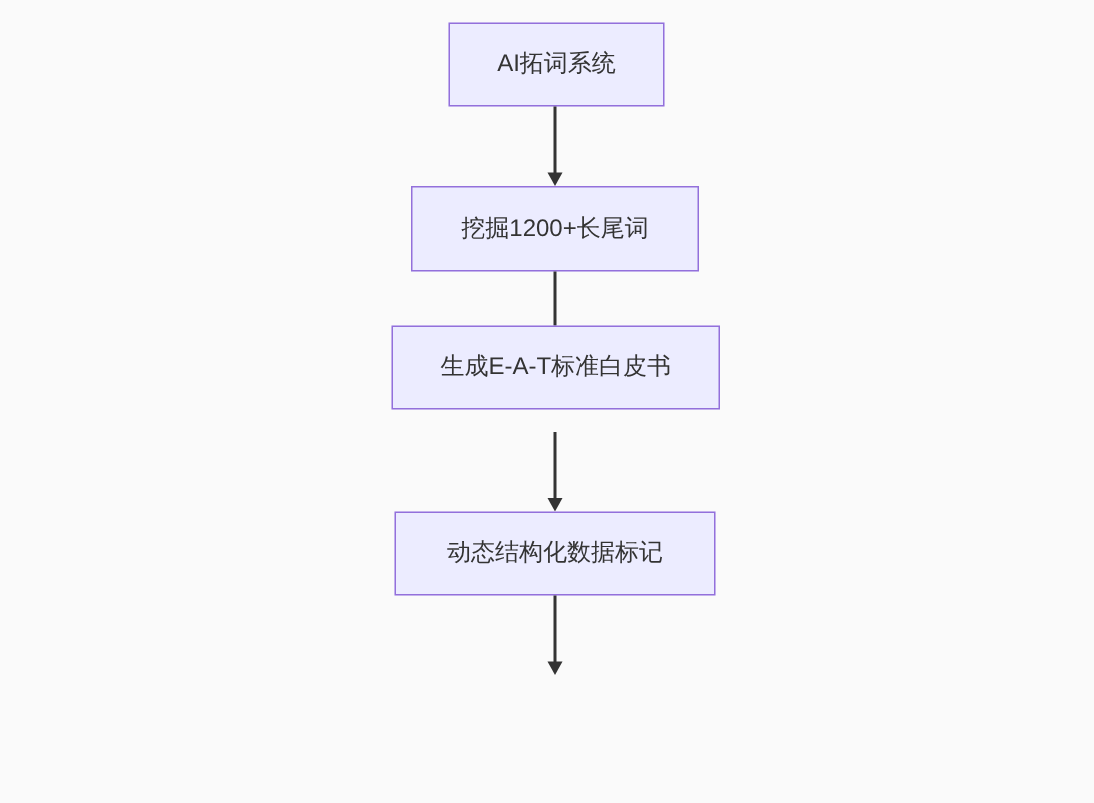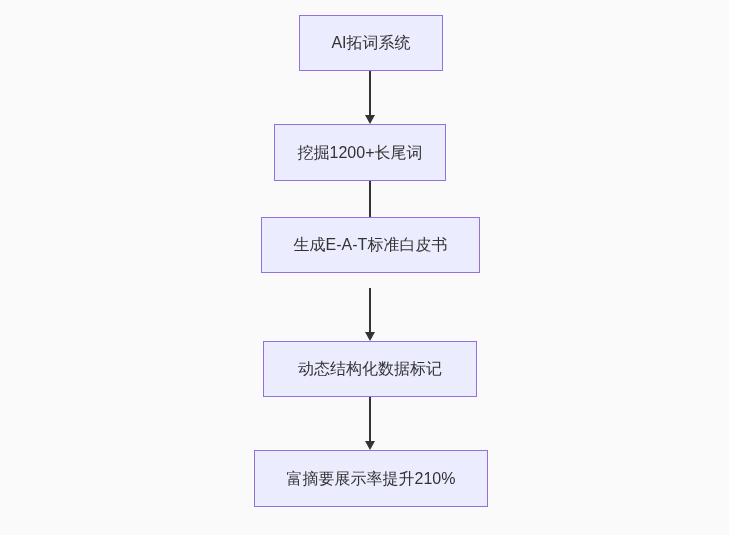--- a/index.html
+++ b/index.html
@@ -22,21 +22,21 @@
     color: var(--node-text, #333333);
     font-size: 16px;
     display: flex;
     align-items: center;
     justify-content: center;
     text-align: center;
     line-height: 1.2;
     white-space: nowrap;
   }
   .n1 { left: 299px; top: 15px;  width: 144px; height: 56px; }
-  .n2 { left: 274px; top: 124px; width: 172px; height: 57px; }
+  .n2 { left: 274px; top: 124px; width: 192px; height: 57px; }
   .n3 { left: 261px; top: 217px; width: 219px; height: 56px; }
   .n4 { left: 263px; top: 341px; width: 214px; height: 56px; }
   .n5 { left: 254px; top: 450px; width: 234px; height: 57px; }
 
   .edge-line {
     position: absolute;
     left: 369px;
     width: 2px;
     background: var(--edge-color, #333333);
   }
@@ -92,17 +92,14 @@
 
   <div class="flow-node n4">
     <span>动态结构化数据标记</span>
   </div>
 
   <div class="edge e4">
     <div class="edge-line"></div>
     <div class="arrowhead"></div>
   </div>
 
-  <div class="flow-node n5">
-    <span>富摘要展示率提升210%</span>
-  </div>
 
 </div>
 
 </body></html>

